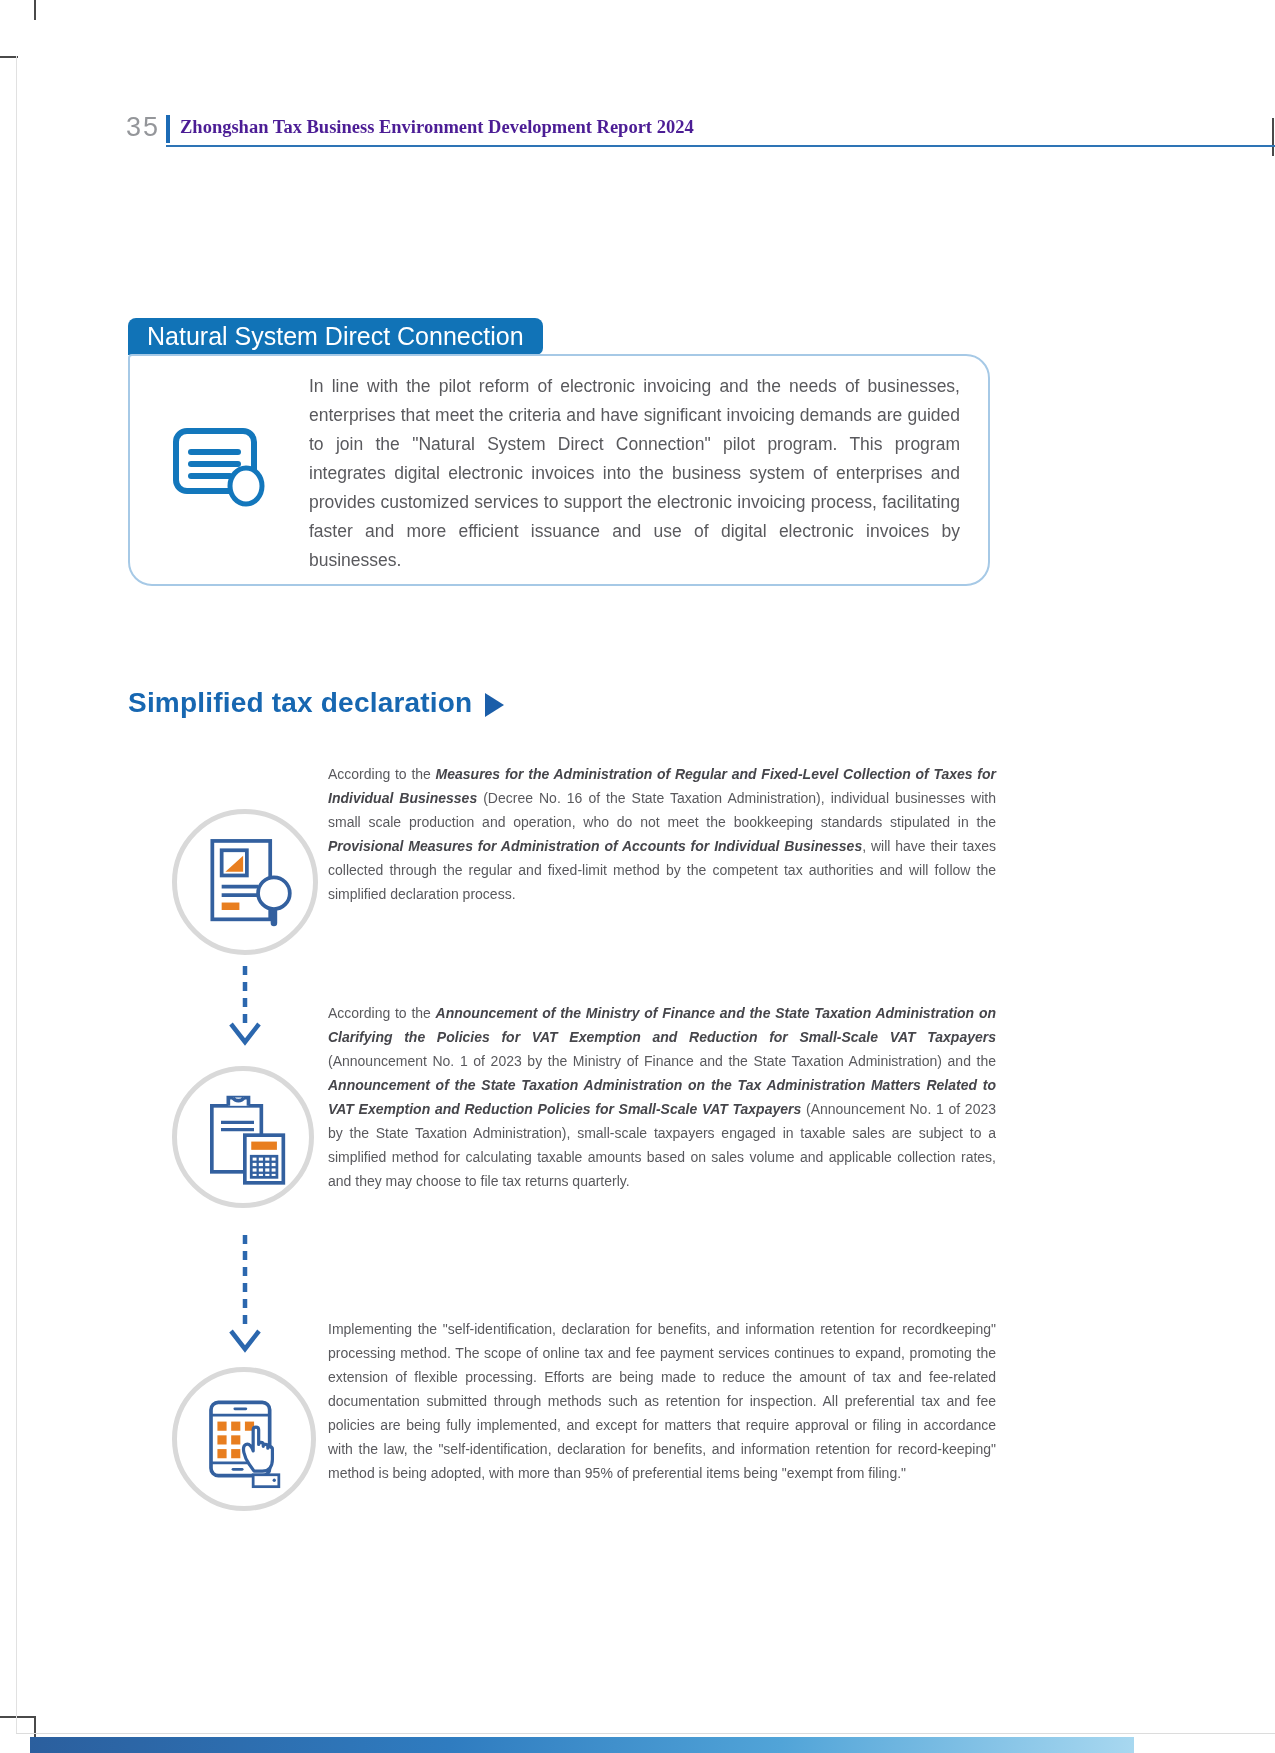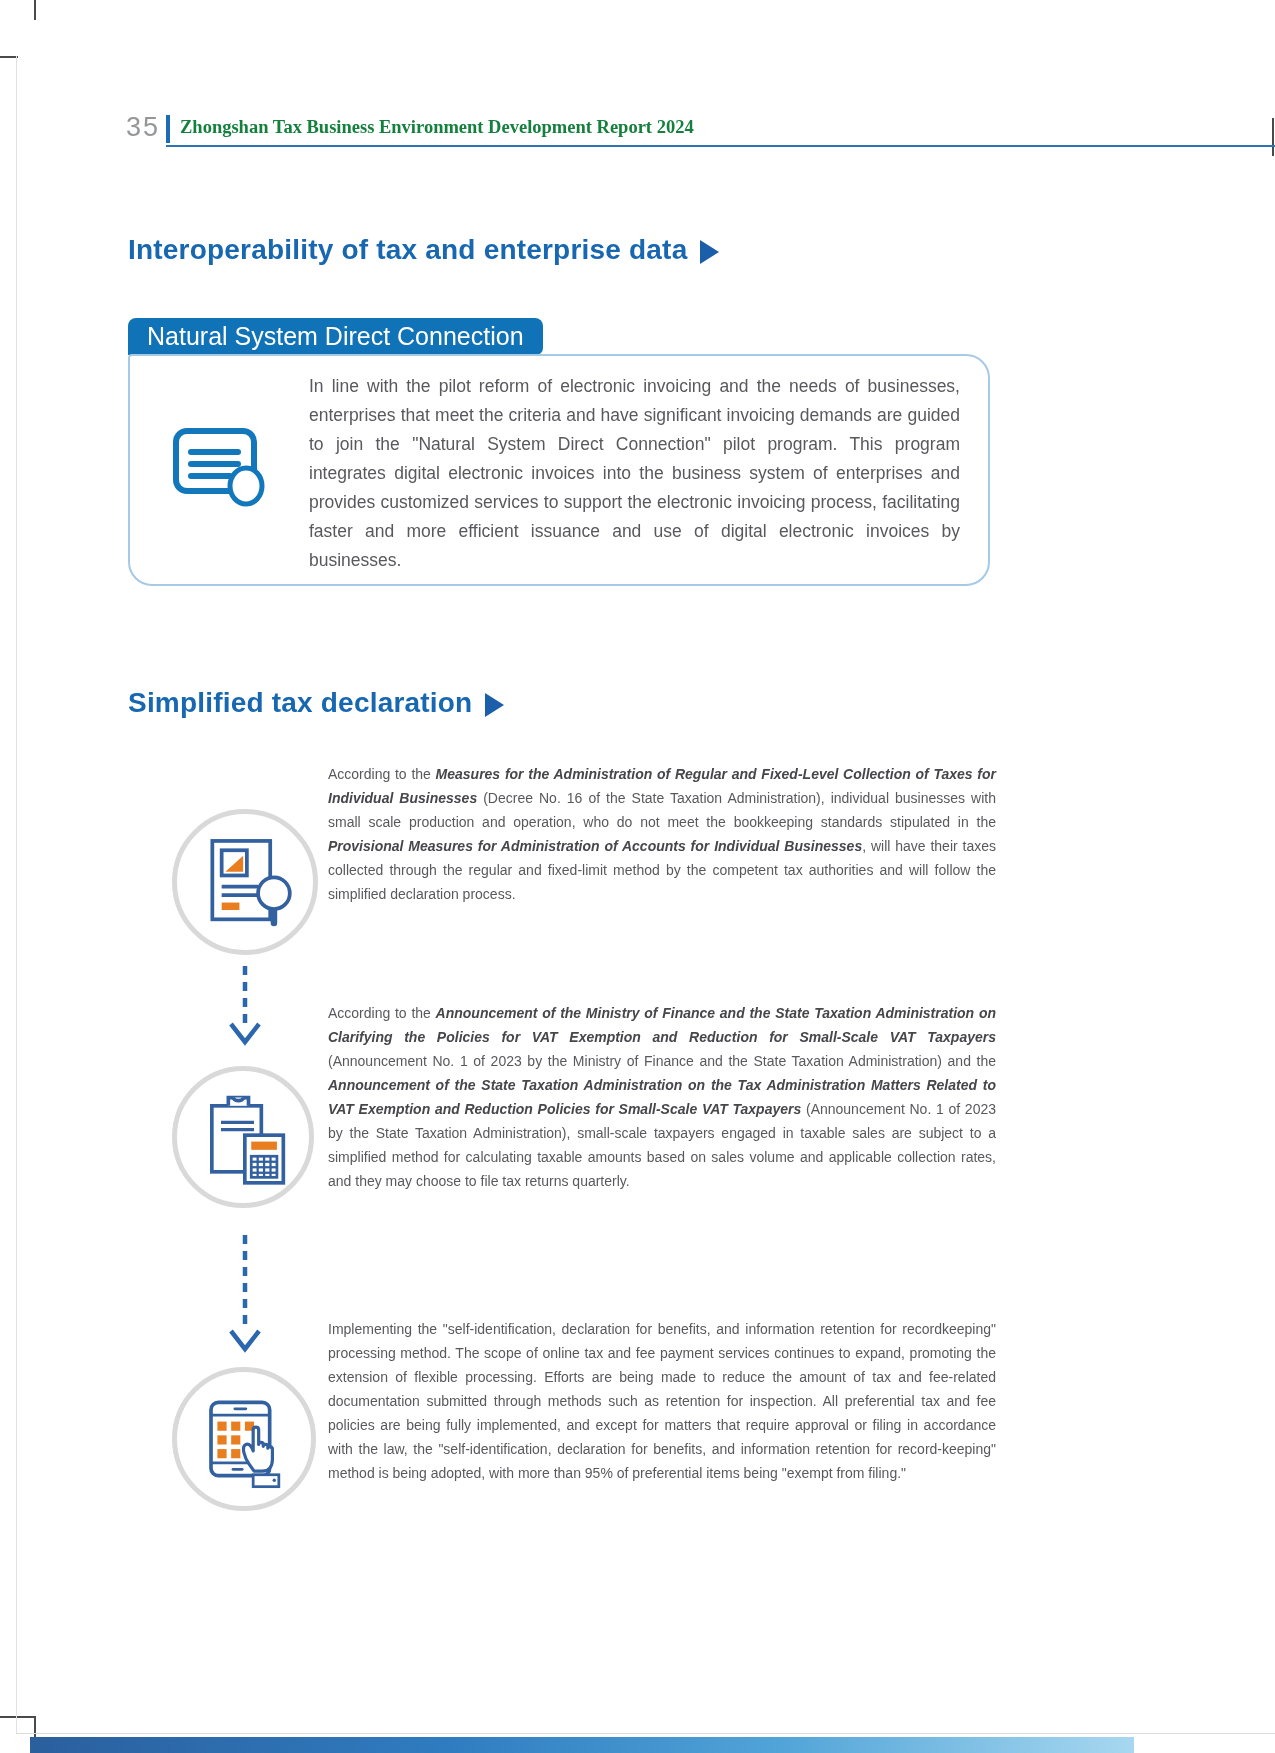--- a/index.html
+++ b/index.html
@@ -10,21 +10,21 @@
   
   .mark { position:absolute; background:#4a4a4a; }
   .faint-v { position:absolute; left:16px; top:56px; width:1px; height:1677px; background:#e1e1e1; }
   .faint-h { position:absolute; left:16px; top:1733px; width:1259px; height:1px; background:#dcdcdc; }
 
   
   .page-num { position:absolute; left:120px; top:112px; width:40px; text-align:right;
     font-size:27px; color:#94969a; letter-spacing:2px; }
   .header-bar { position:absolute; left:166px; top:115px; width:4px; height:28px; background:#1c6bb5; }
   .header-title { position:absolute; left:180px; top:117px;
-    font-family:"Liberation Serif", serif; font-weight:700; font-size:18.5px; color:#15803d; }
+    font-family:"Liberation Serif", serif; font-weight:700; font-size:18.5px; color:#4c1d95; }
   .header-line { position:absolute; left:166px; top:145px; width:1109px; height:2px; background:#2e74b5; }
 
   
   .h1 { position:absolute; left:128px; display:flex; align-items:center; gap:13px; }
   .h1 .h1-text { font-size:28px; font-weight:700; color:#1767b1; letter-spacing:0.2px; }
   .h1 .tri { width:0; height:0; border-left:19px solid #1b5ea9;
     border-top:12px solid transparent; border-bottom:12px solid transparent; margin-top:3px; }
 
   
   .tab { position:absolute; left:128px; top:318px; height:37px; line-height:37px;
@@ -60,24 +60,20 @@
   <div class="mark" style="left:0; top:1716px; width:36px; height:2px;"></div>
   <div class="mark" style="left:34px; top:1716px; width:2px; height:37px;"></div>
   <div class="faint-v"></div>
   <div class="faint-h"></div>
 
   <div class="page-num">35</div>
   <div class="header-bar"></div>
   <div class="header-title">Zhongshan Tax Business Environment Development Report 2024</div>
   <div class="header-line"></div>
 
-  <div class="h1" style="top:234px;">
-    <span class="h1-text">Interoperability of tax and enterprise data</span>
-    <span class="tri"></span>
-  </div>
 
   <div class="tab">Natural System Direct Connection</div>
   <div class="card"></div>
   <svg class="icon-abs" style="left:172px; top:426px;" width="104" height="84" viewBox="0 0 104 84">
     <rect x="4" y="5" width="78" height="60" rx="11" fill="none" stroke="#1377bc" stroke-width="6"></rect>
     <line x1="19" y1="26" x2="66" y2="26" stroke="#1377bc" stroke-width="6" stroke-linecap="round"></line>
     <line x1="19" y1="38" x2="66" y2="38" stroke="#1377bc" stroke-width="6" stroke-linecap="round"></line>
     <line x1="19" y1="50" x2="58" y2="50" stroke="#1377bc" stroke-width="6" stroke-linecap="round"></line>
     <ellipse cx="74" cy="60" rx="16" ry="18" fill="#ffffff" stroke="#1377bc" stroke-width="5"></ellipse>
   </svg>

